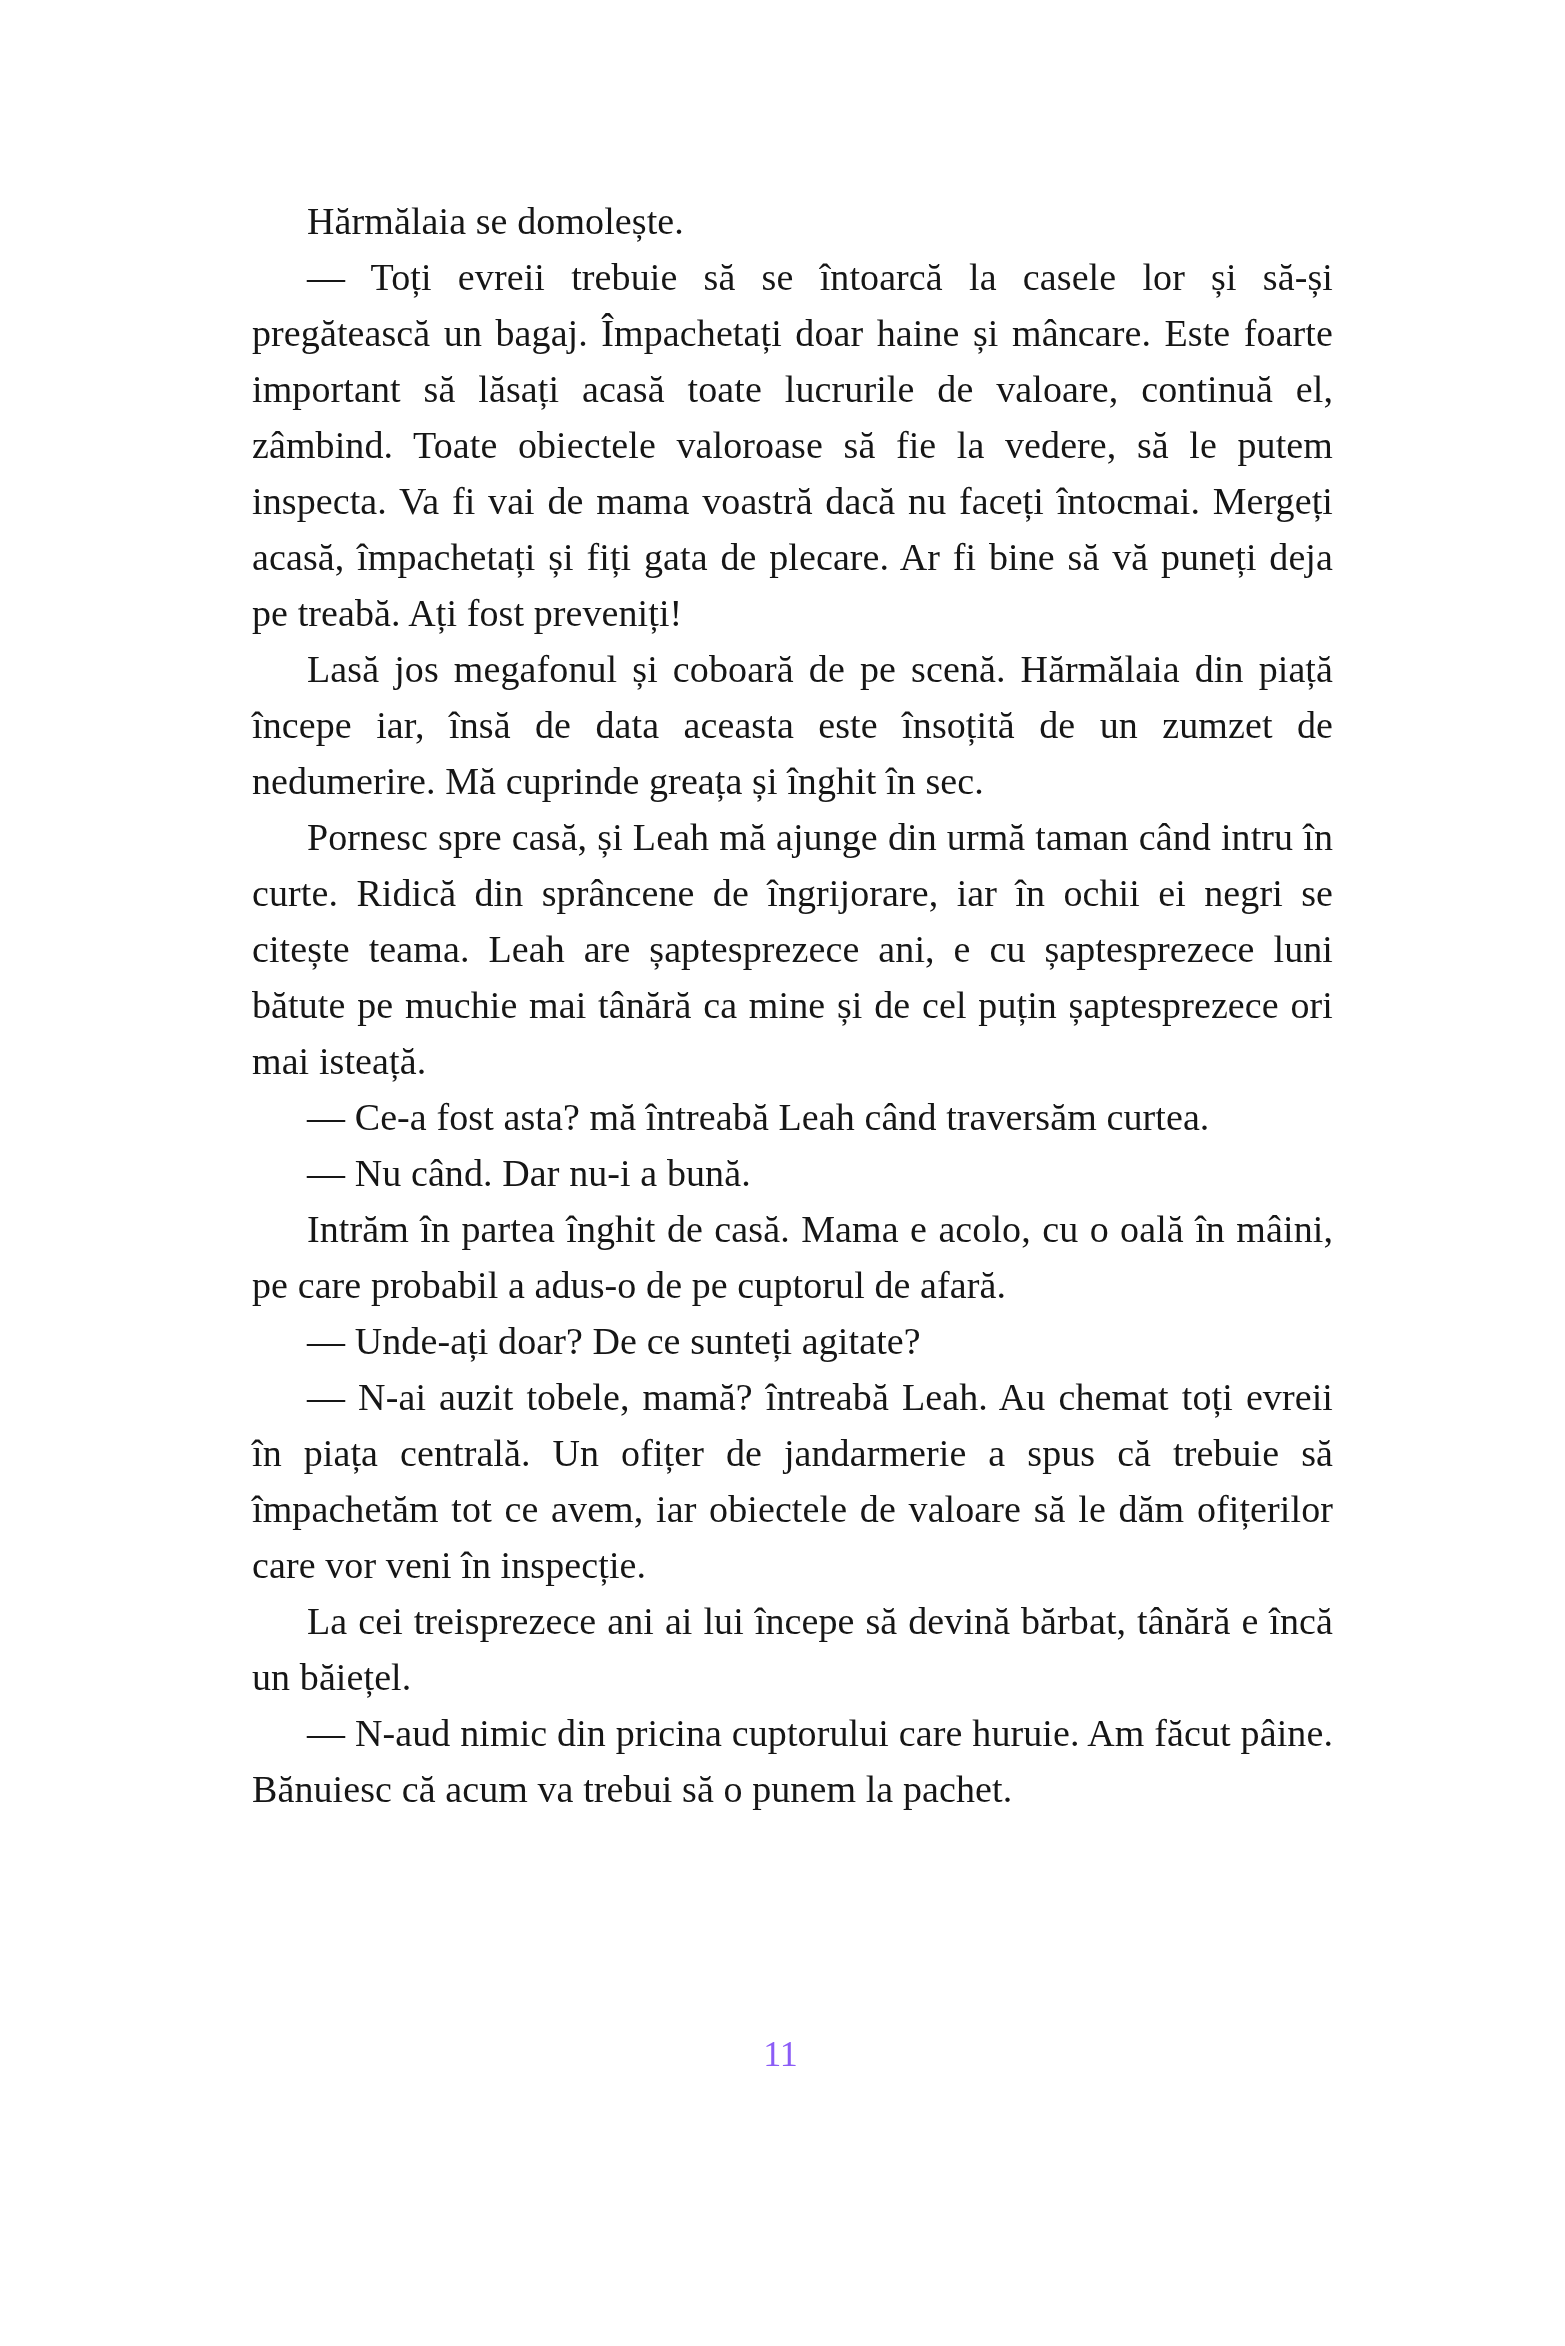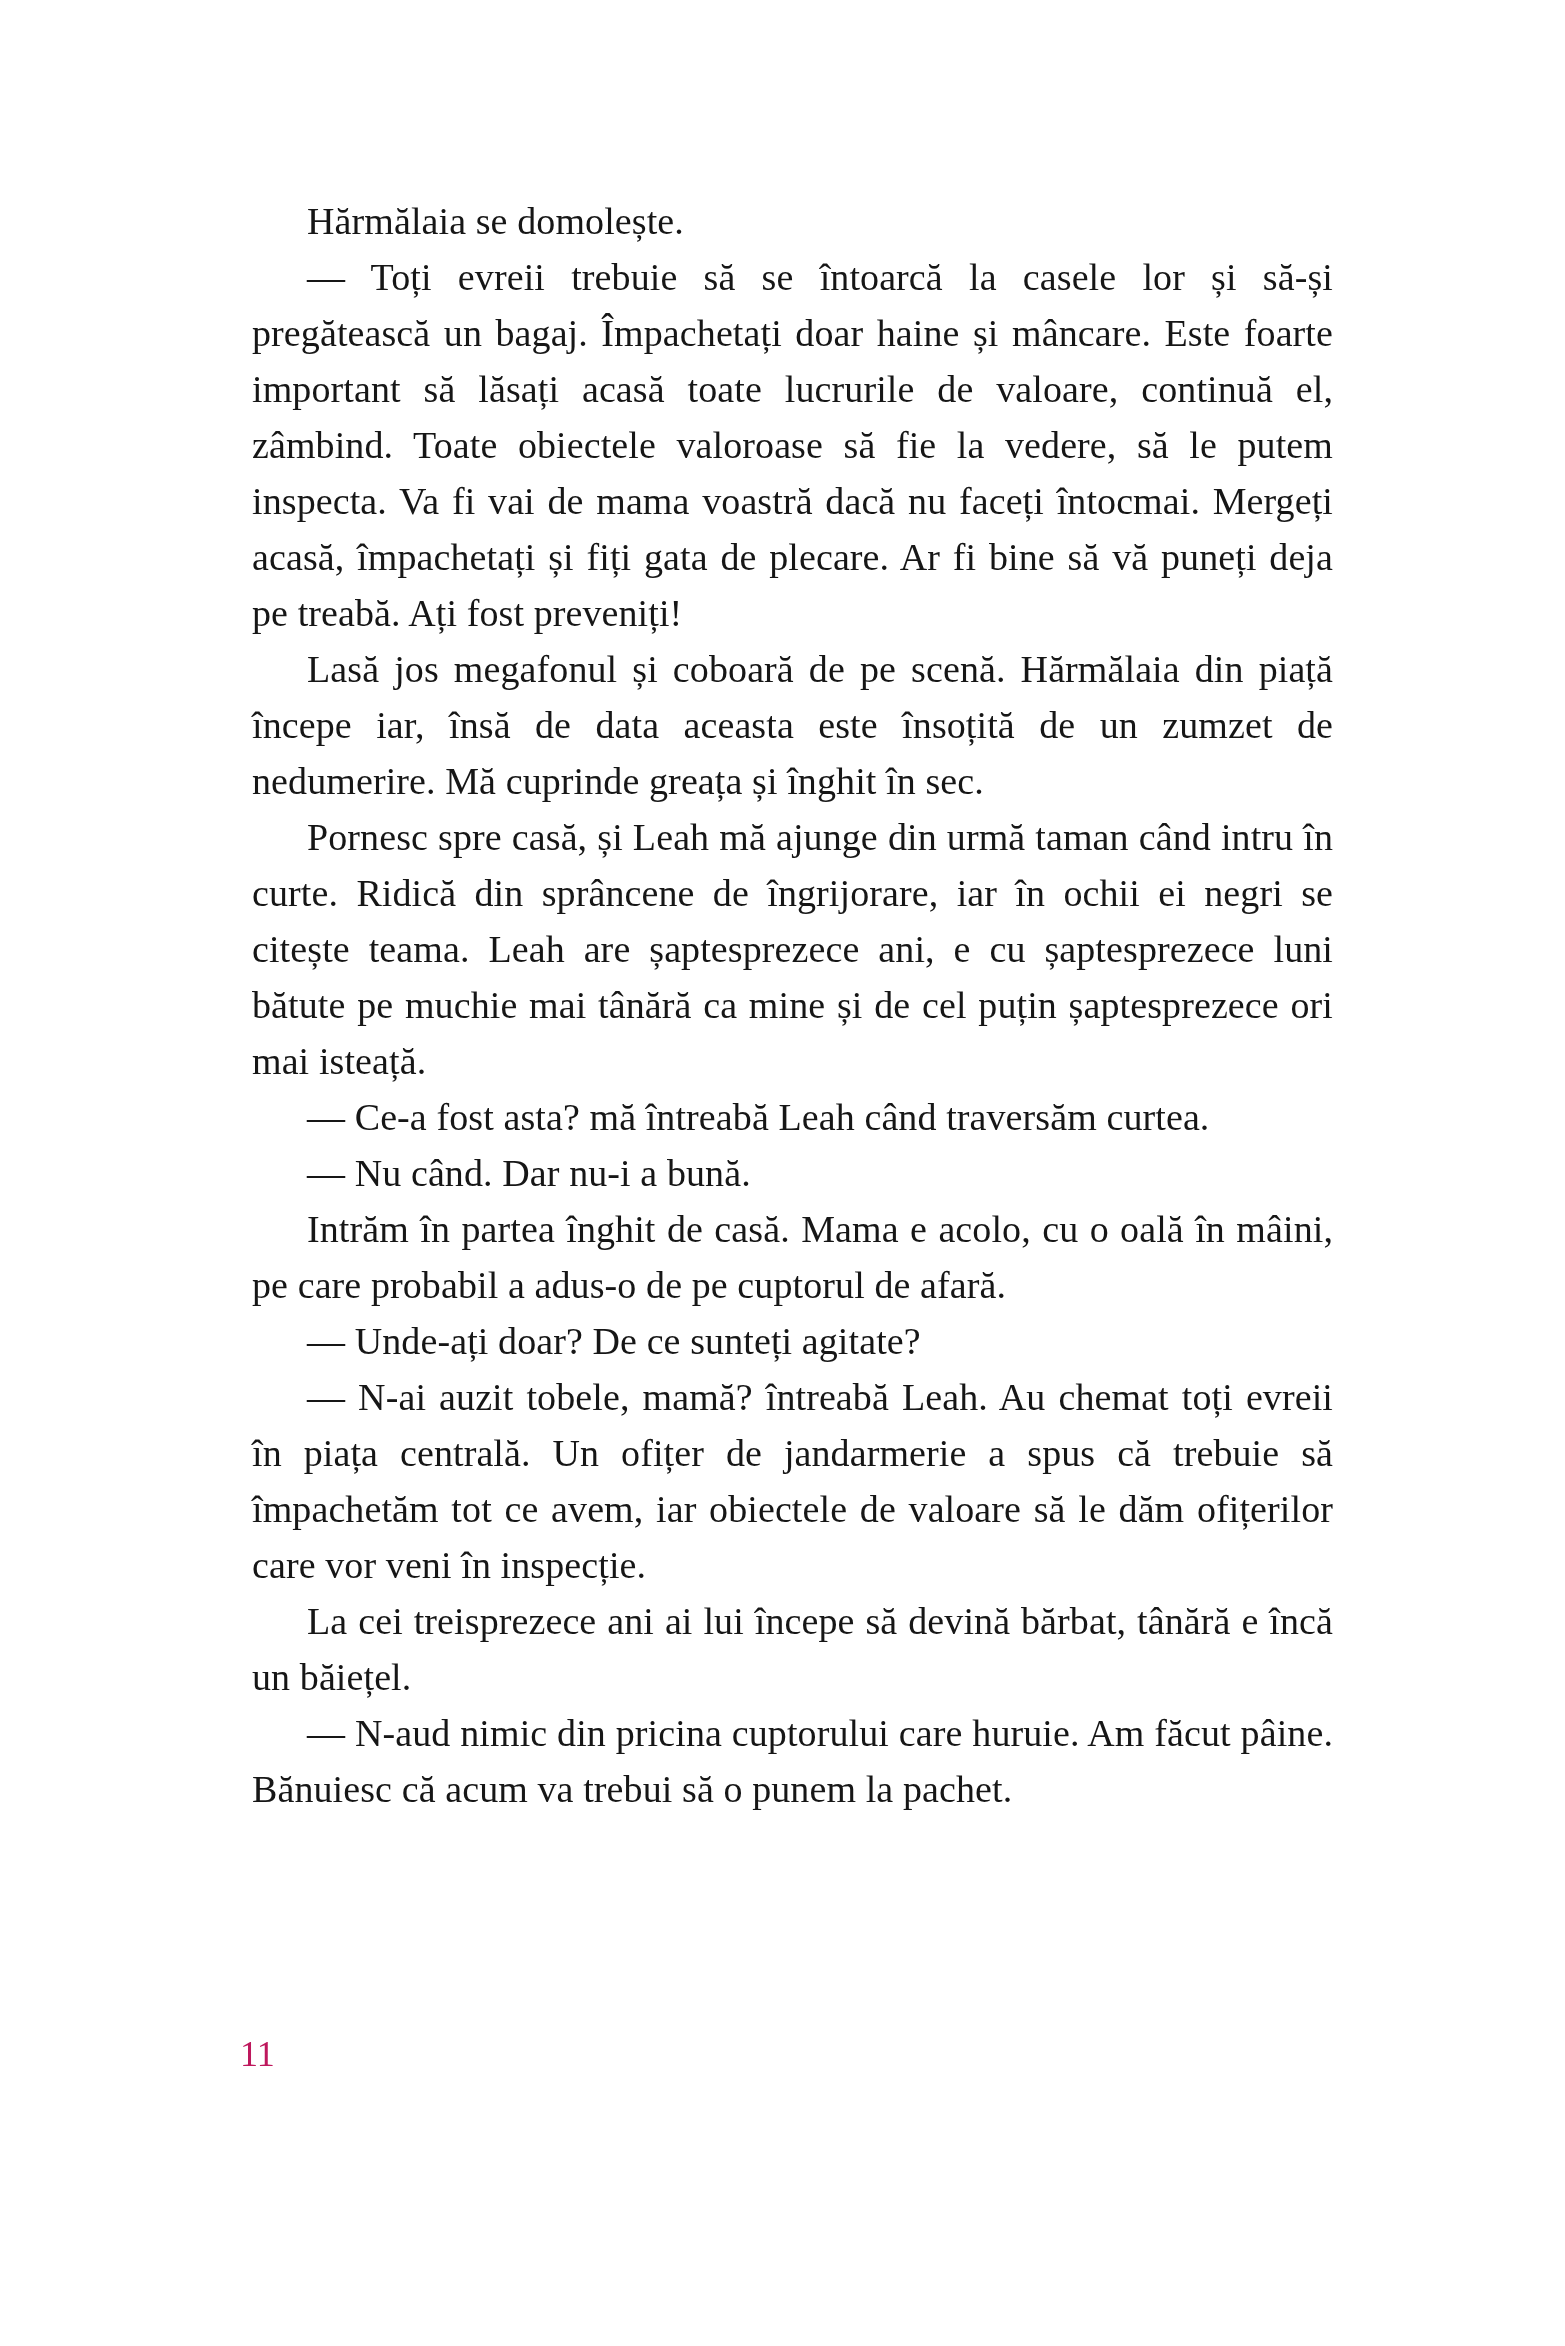--- a/index.html
+++ b/index.html
@@ -32,24 +32,24 @@
   .text-block p {
     margin: 0;
     padding: 0;
     text-indent: 55px;
   }
   .page-number {
     position: absolute;
     top: 2033px;
     left: 240px;
     width: 1081px;
-    text-align: left;
+    text-align: center;
     font-family: "Liberation Serif", "DejaVu Serif", serif;
     font-size: 36px;
-    color: #be185d;
+    color: #8b5cf6;
   }
 </style>
 </head>
 <body>
 
 <div class="page">
   <div class="text-block">
       <p>Hărmălaia se domolește.</p>
       <p>— Toți evreii trebuie să se întoarcă la casele lor și să-și pregătească un bagaj. Împachetați doar haine și mâncare. Este foarte important să lăsați acasă toate lucrurile de valoare, continuă el, zâmbind. Toate obiectele valoroase să fie la vedere, să le putem inspecta. Va fi vai de mama voastră dacă nu faceți întocmai. Mergeți acasă, împachetați și fiți gata de plecare. Ar fi bine să vă puneți deja pe treabă. Ați fost preveniți!</p>
       <p>Lasă jos megafonul și coboară de pe scenă. Hărmălaia din piață începe iar, însă de data aceasta este însoțită de un zumzet de nedumerire. Mă cuprinde greața și înghit în sec.</p>

